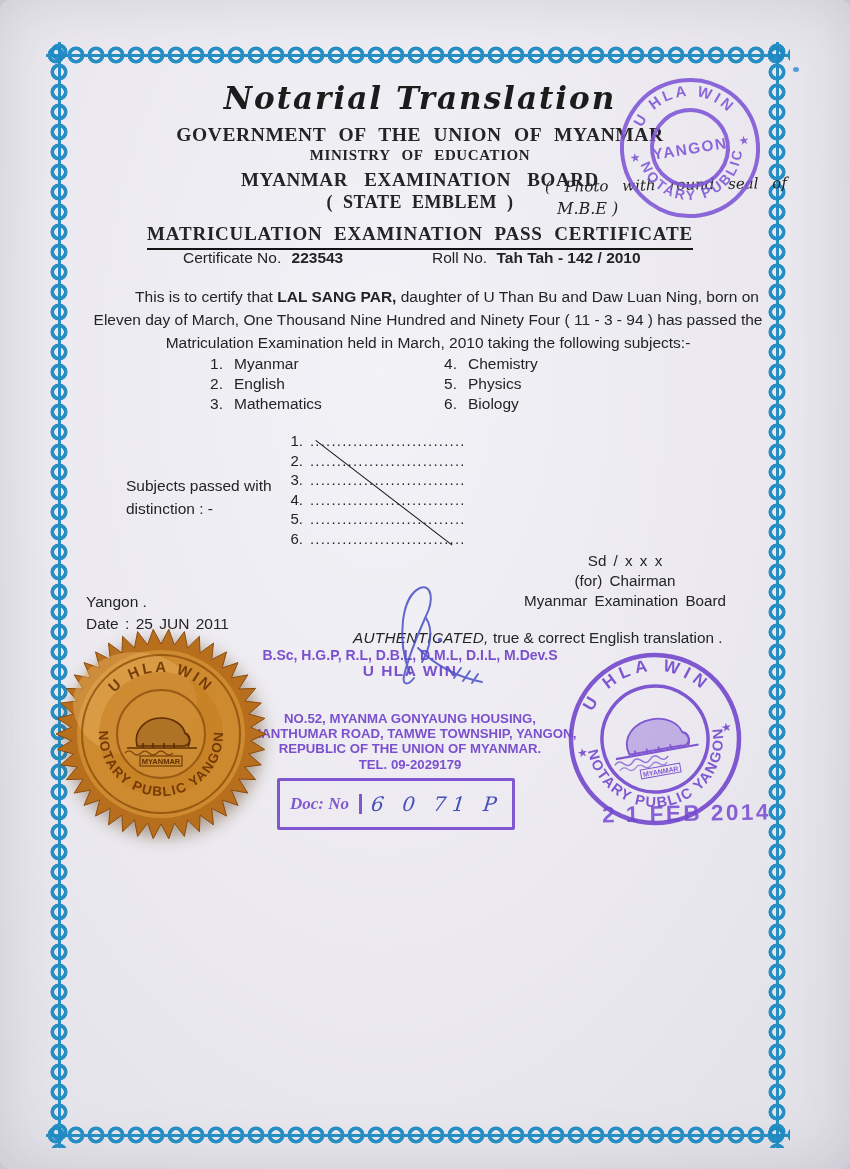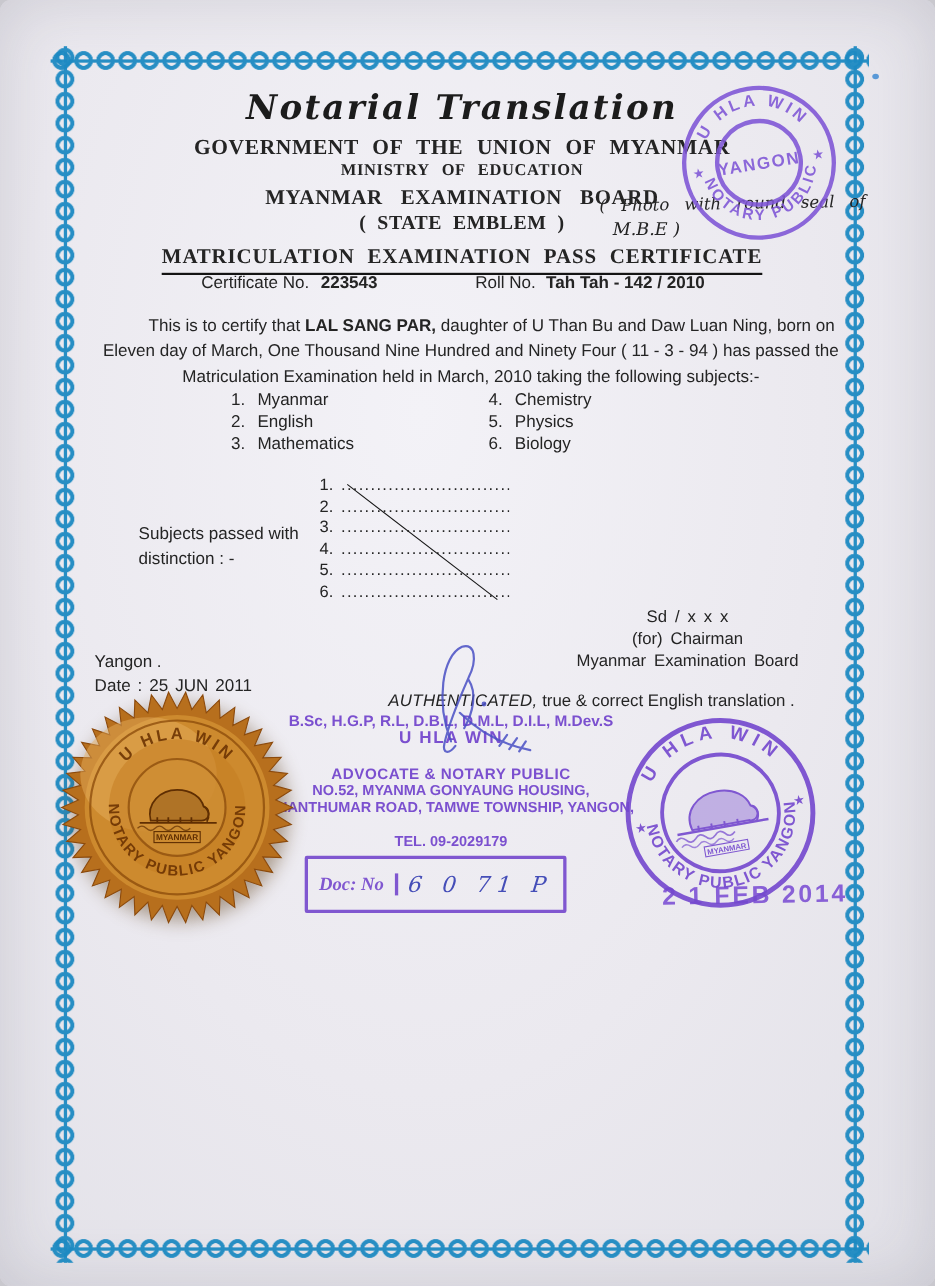--- a/index.html
+++ b/index.html
@@ -184,23 +184,23 @@
 
   <div class="abs place">Yangon .</div>
   <div class="abs date">Date :  25 JUN 2011</div>
 
   <div class="abs auth">
     <span class="emph">AUTHENTICATED,</span><span> true  &amp;  correct English  translation .</span>
   </div>
 
   <div class="abs notary n-name">U HLA WIN</div>
   <div class="abs notary n-deg">B.Sc, H.G.P, R.L, D.B.L, D.M.L, D.I.L, M.Dev.S</div>
-  <div class="abs notary n-role">ADVOCATE &amp; NOTARY PUBLIC</div>
   <div class="abs notary n-a1">NO.52, MYANMA GONYAUNG HOUSING,</div>
   <div class="abs notary n-a2">THANTHUMAR ROAD, TAMWE TOWNSHIP, YANGON,</div>
+  <div class="abs notary n-a3">REPUBLIC OF THE UNION OF MYANMAR.</div>
   <div class="abs notary n-tel">TEL. 09-2029179</div>
 
   <div class="abs docbox">
     <div class="lbl">Doc: No</div>
     <div class="val">6 0 71 P</div>
   </div>
 
   <div class="abs datestamp">2 1 FEB 2014</div>
 
   <svg class="abs stamp-sm" width="172" height="172" viewBox="-86 -86 172 172">

